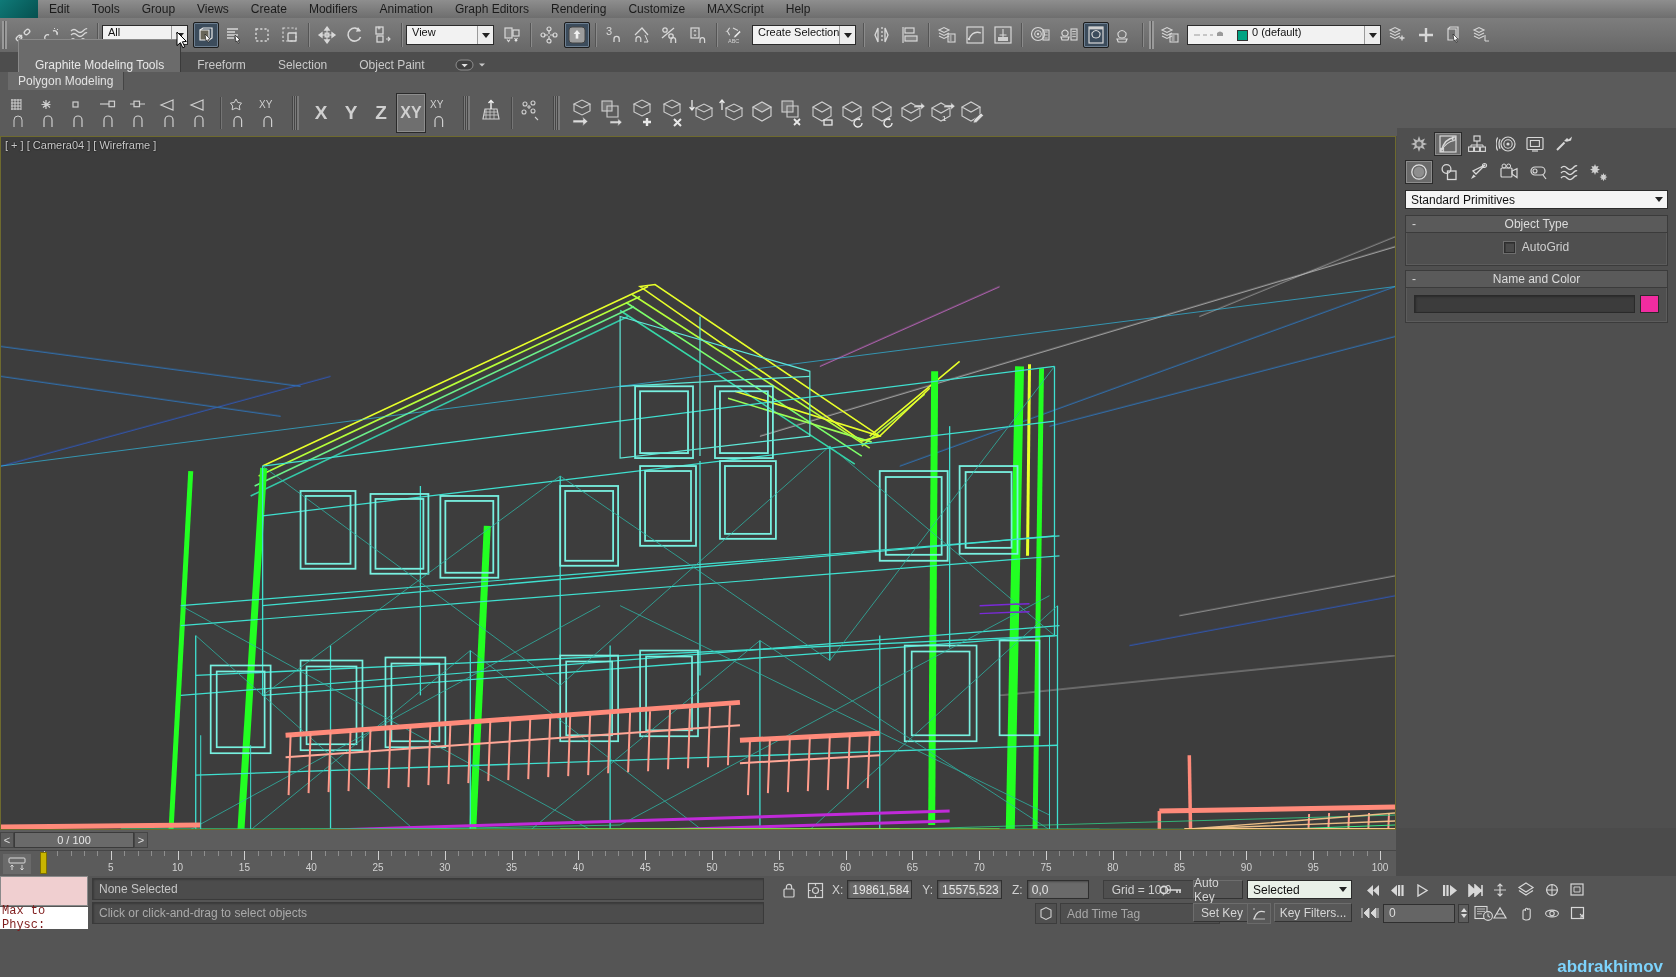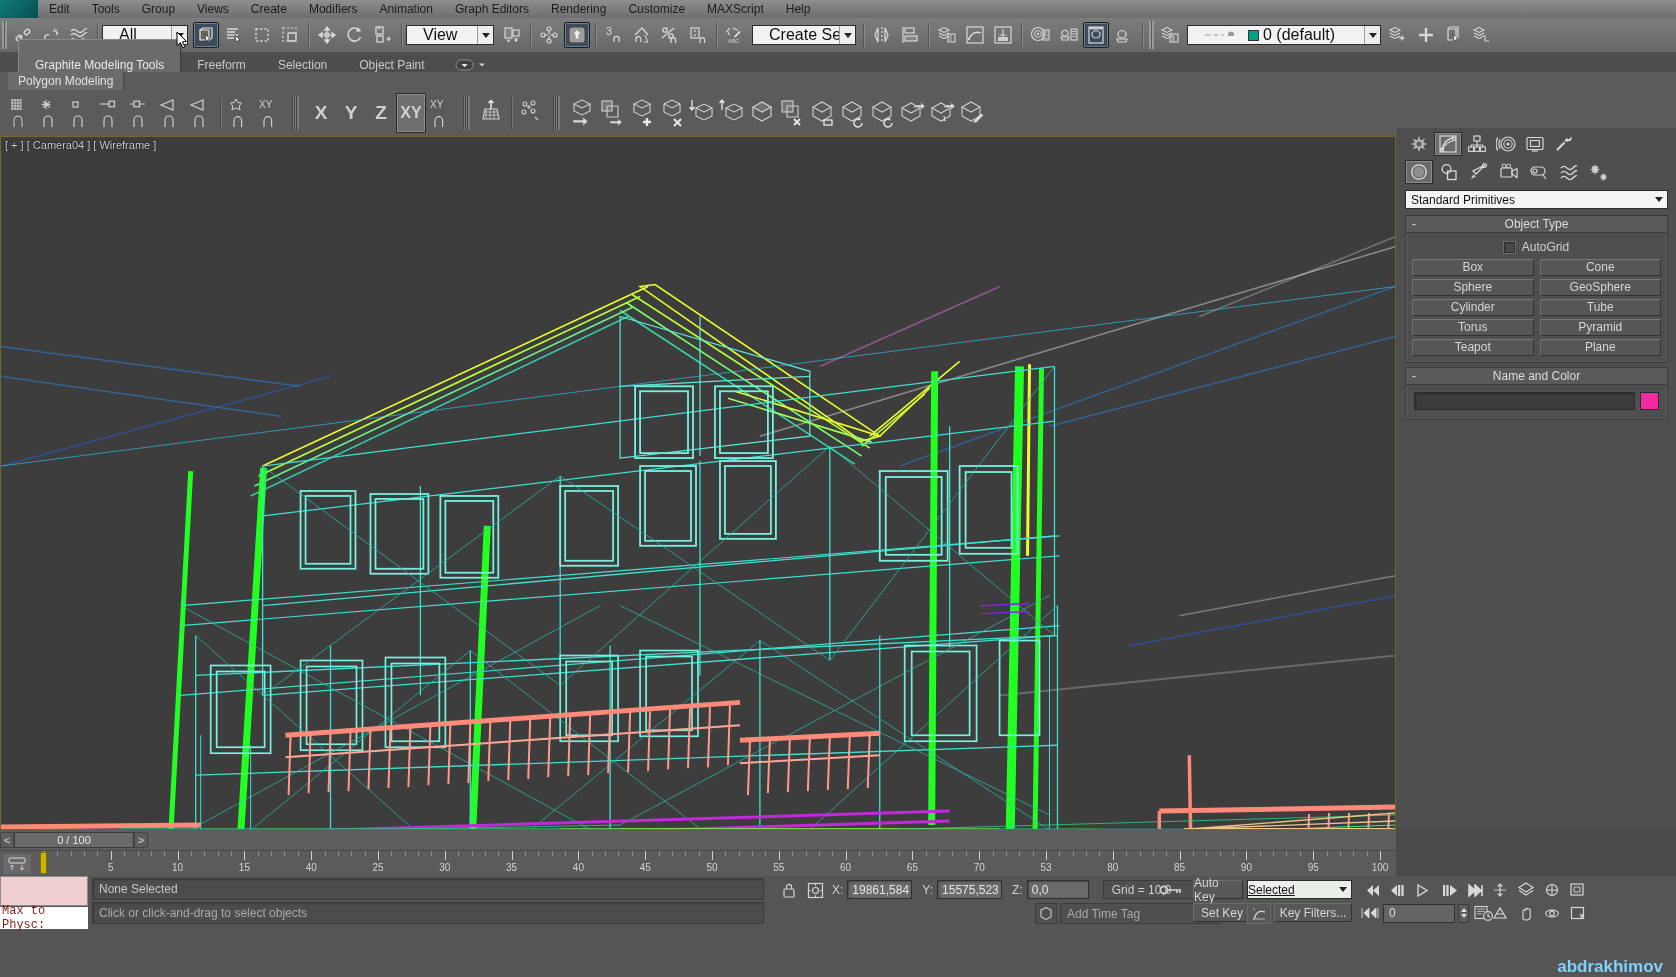--- a/index.html
+++ b/index.html
@@ -35,21 +35,21 @@
      background:linear-gradient(90deg,#9a9a9a 0 2px,#5a5a5a 2px 3px,#9a9a9a 3px 5px);}
   .tbsep{width:1px;height:24px;background:#555;margin:0 4px;box-shadow:1px 0 0 #8b8b8b;}
   .tbbtn{
     width:26px;height:26px;margin:0 1px;display:flex;align-items:center;justify-content:center;
     border:1px solid transparent;border-radius:2px;
   }
   .tbbtn.act{background:#3c4c5c;border:1px solid #1d1d1d;box-shadow:inset 0 0 0 1px #6d7f91;}
   .tbbtn svg{display:block;}
   .combo{
     height:20px;background:#f2f2f2;border:1px solid #2b2b2b;color:#111;
-    font-size:16px;display:flex;padding:0 0 0 16px;position:relative;
+    font-size:11px;display:flex;padding:0 0 0 5px;position:relative;
   }
   .combo .cval{flex:1;white-space:nowrap;overflow:hidden;}
   .combo .arw{
     width:16px;height:18px;border-left:1px solid #9a9a9a;background:#ededed;
     display:flex;align-items:center;justify-content:center;
   }
   .combo .arw:after{content:"";border-left:4px solid transparent;border-right:4px solid transparent;border-top:5px solid #222;}
 
   
   .ribbon{
@@ -186,21 +186,21 @@
     font-size:12px;color:#e5e5e5;display:flex;align-items:center;padding-left:4px;
   }
   .gridlbl{height:19px;background:#4f4f4f;border:1px solid #3d3d3d;font-size:12px;
     color:#d0d0d0;display:flex;align-items:center;padding:0 8px;}
   .akbtn{
     height:19px;background:#585858;border:1px solid #6d6d6d;border-bottom-color:#333;
     border-right-color:#333;font-size:12px;color:#d6d6d6;
     display:flex;align-items:center;justify-content:center;
   }
   .akcombo{height:19px;background:#e9f0e8;border:1px solid #2b2b2b;color:#111;font-size:12px;
-    display:flex;align-items:center;text-decoration:underline;}
+    display:flex;align-items:center;padding-left:5px;}
   .akcombo .cval{flex:1;}
   .akcombo .arw{width:16px;display:flex;align-items:center;justify-content:center;}
   .akcombo .arw:after{content:"";border-left:4px solid transparent;border-right:4px solid transparent;border-top:5px solid #222;}
   .pbtn{width:24px;height:20px;display:flex;align-items:center;justify-content:center;}
   .spinfield{height:19px;width:72px;background:#656565;border:1px solid #2f2f2f;
     font-size:12px;color:#ddd;display:flex;align-items:center;padding-left:5px;}
   .spin{width:11px;height:19px;background:#5d5d5d;border:1px solid #3b3b3b;
     display:flex;flex-direction:column;align-items:center;justify-content:center;gap:2px;}
   .spin i{border-left:3px solid transparent;border-right:3px solid transparent;display:block;}
   .spin i.u{border-bottom:4px solid #ddd;}
@@ -1108,21 +1108,21 @@
         <div class="tick" style="left: 903.12px; height: 5px; background: rgb(142, 142, 142);"></div>
         <div class="tick" style="left: 916.48px; height: 5px; background: rgb(142, 142, 142);"></div>
         <div class="tick" style="left: 929.84px; height: 5px; background: rgb(142, 142, 142);"></div>
         <div class="tick" style="left: 943.2px; height: 9px; background: rgb(207, 207, 207);"></div>
         <div class="lbl" style="left: 943.2px;">70</div>
         <div class="tick" style="left: 956.56px; height: 5px; background: rgb(142, 142, 142);"></div>
         <div class="tick" style="left: 969.92px; height: 5px; background: rgb(142, 142, 142);"></div>
         <div class="tick" style="left: 983.28px; height: 5px; background: rgb(142, 142, 142);"></div>
         <div class="tick" style="left: 996.64px; height: 5px; background: rgb(142, 142, 142);"></div>
         <div class="tick" style="left: 1010px; height: 9px; background: rgb(207, 207, 207);"></div>
-        <div class="lbl" style="left: 1010px;">53</div>
+        <div class="lbl" style="left: 1010px;">75</div>
         <div class="tick" style="left: 1023.36px; height: 5px; background: rgb(142, 142, 142);"></div>
         <div class="tick" style="left: 1036.72px; height: 5px; background: rgb(142, 142, 142);"></div>
         <div class="tick" style="left: 1050.08px; height: 5px; background: rgb(142, 142, 142);"></div>
         <div class="tick" style="left: 1063.44px; height: 5px; background: rgb(142, 142, 142);"></div>
         <div class="tick" style="left: 1076.8px; height: 9px; background: rgb(207, 207, 207);"></div>
         <div class="lbl" style="left: 1076.8px;">80</div>
         <div class="tick" style="left: 1090.16px; height: 5px; background: rgb(142, 142, 142);"></div>
         <div class="tick" style="left: 1103.52px; height: 5px; background: rgb(142, 142, 142);"></div>
         <div class="tick" style="left: 1116.88px; height: 5px; background: rgb(142, 142, 142);"></div>
         <div class="tick" style="left: 1130.24px; height: 5px; background: rgb(142, 142, 142);"></div>
@@ -1426,32 +1426,20 @@
     <div class="rollout">
       <div class="roll-hdr">
         <span class="minus">-</span>
         <span>Object Type</span>
       </div>
       <div class="roll-body">
         <div class="chkrow">
           <span class="chk"></span>
           <span class="chklbl">AutoGrid</span>
         </div>
-        <div class="btngrid">
-          <div class="mxbtn">Box</div>
-          <div class="mxbtn">Cone</div>
-          <div class="mxbtn">Sphere</div>
-          <div class="mxbtn">GeoSphere</div>
-          <div class="mxbtn">Cylinder</div>
-          <div class="mxbtn">Tube</div>
-          <div class="mxbtn">Torus</div>
-          <div class="mxbtn">Pyramid</div>
-          <div class="mxbtn">Teapot</div>
-          <div class="mxbtn">Plane</div>
-        </div>
       </div>
     </div>
 
     <div class="rollout">
       <div class="roll-hdr">
         <span class="minus">-</span>
         <span>Name and Color</span>
       </div>
       <div class="roll-body">
         <div class="namerow">

